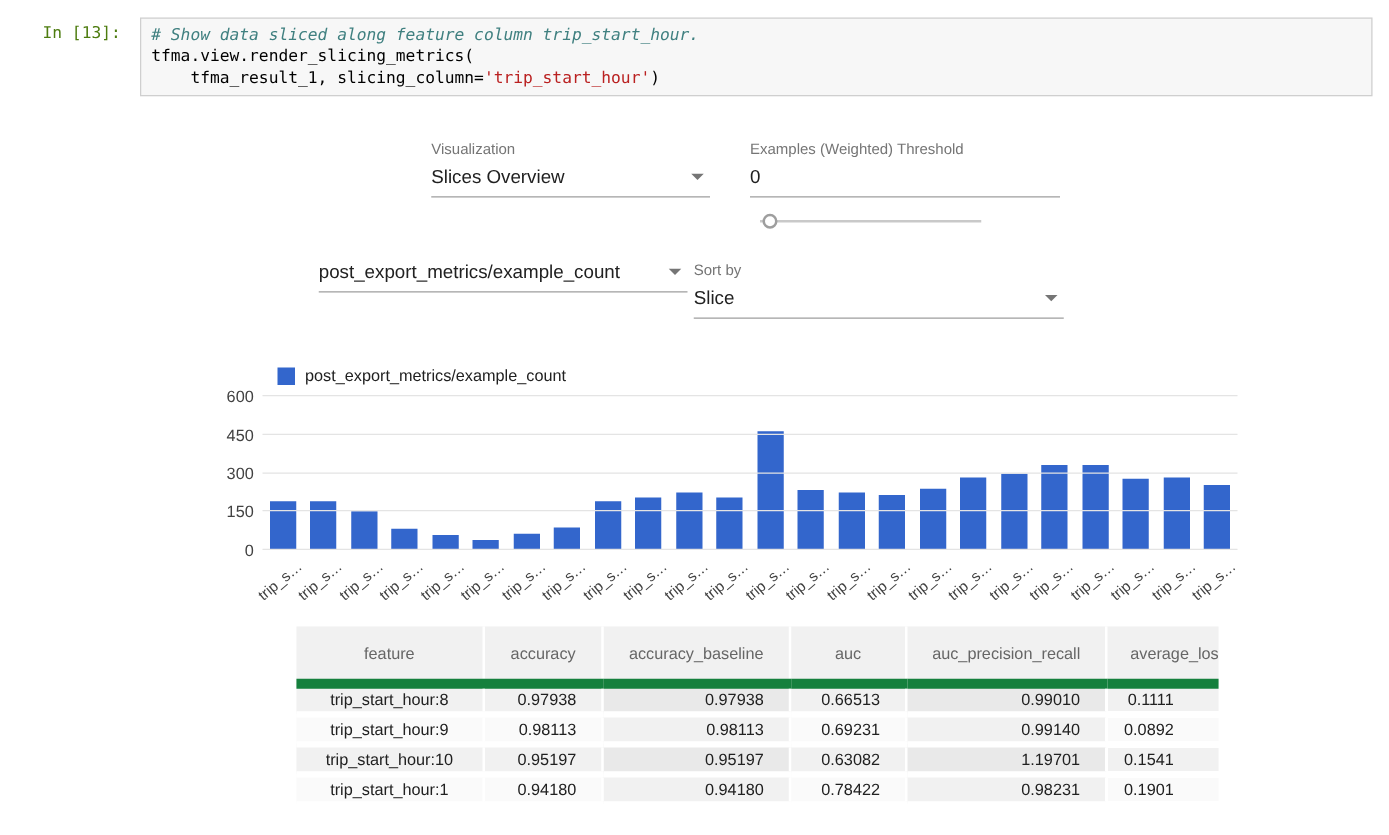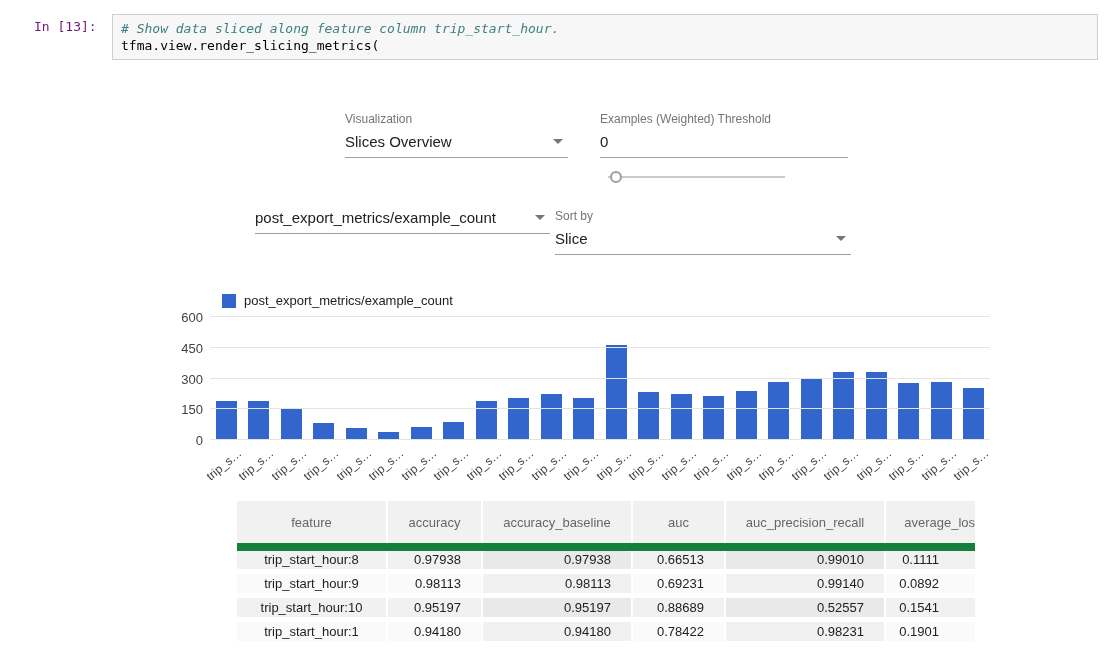--- a/index.html
+++ b/index.html
@@ -1,21 +1,21 @@
 <!DOCTYPE html>
 <html><head>
 <meta charset="utf-8">
 <style>
   * { margin:0; padding:0; box-sizing:border-box; }
   body { background:#fff; font-family:"Liberation Sans", sans-serif; }
   .page { position:relative; width:1111px; height:668px; background:#fff; overflow:hidden; }
 
   
   .prompt { position:absolute; left:34px; top:19px; font-family:"DejaVu Sans Mono", monospace;
-            font-size:13px; color:#701a75; }
+            font-size:13px; color:#4d7c0f; }
   .cell { position:absolute; left:112px; top:14px; width:986px; background:#f7f7f7;
           border:1px solid #cfcfcf; padding:5px 8px; }
   .codeline { font-family:"DejaVu Sans Mono", monospace; font-size:13px; line-height:17px;
               color:#000; white-space:pre; }
   .cm-comment { color:#408080; font-style:italic;margin-top:36px; }
   .cm-string { color:#ba2121; }
 
   
   .control { position:absolute; }
   .control .ctl-label { font-size:12px; color:#757575; margin-bottom:7px; }
@@ -73,20 +73,21 @@
 </style>
 </head>
 <body>
 
 <div class="page">
 
   <div class="prompt">In [13]:</div>
   <div class="cell">
     <div class="codeline"><span class="cm-comment"># Show data sliced along feature column trip_start_hour.</span></div>
     <div class="codeline"><span>tfma.view.render_slicing_metrics(</span></div>
+    <div class="codeline"><span>    tfma_result_1, slicing_column=</span><span class="cm-string">'trip_start_hour'</span><span>)</span></div>
   </div>
 
   <div class="control" id="ctl-visualization">
     <div class="ctl-label">Visualization</div>
     <div class="ctl-value">
       <span>Slices Overview</span>
       <span class="caret"></span>
     </div>
   </div>
 
@@ -310,22 +311,22 @@
             <td class="col1">0.98113</td>
             <td class="col2">0.98113</td>
             <td class="col3">0.69231</td>
             <td class="col4">0.99140</td>
             <td class="col5">0.0892</td>
           </tr>
           <tr>
             <td class="col0">trip_start_hour:10</td>
             <td class="col1">0.95197</td>
             <td class="col2">0.95197</td>
-            <td class="col3">0.88689</td>
-            <td class="col4">0.52557</td>
+            <td class="col3">0.63082</td>
+            <td class="col4">1.19701</td>
             <td class="col5">0.1541</td>
           </tr>
           <tr>
             <td class="col0">trip_start_hour:1</td>
             <td class="col1">0.94180</td>
             <td class="col2">0.94180</td>
             <td class="col3">0.78422</td>
             <td class="col4">0.98231</td>
             <td class="col5">0.1901</td>
           </tr>

